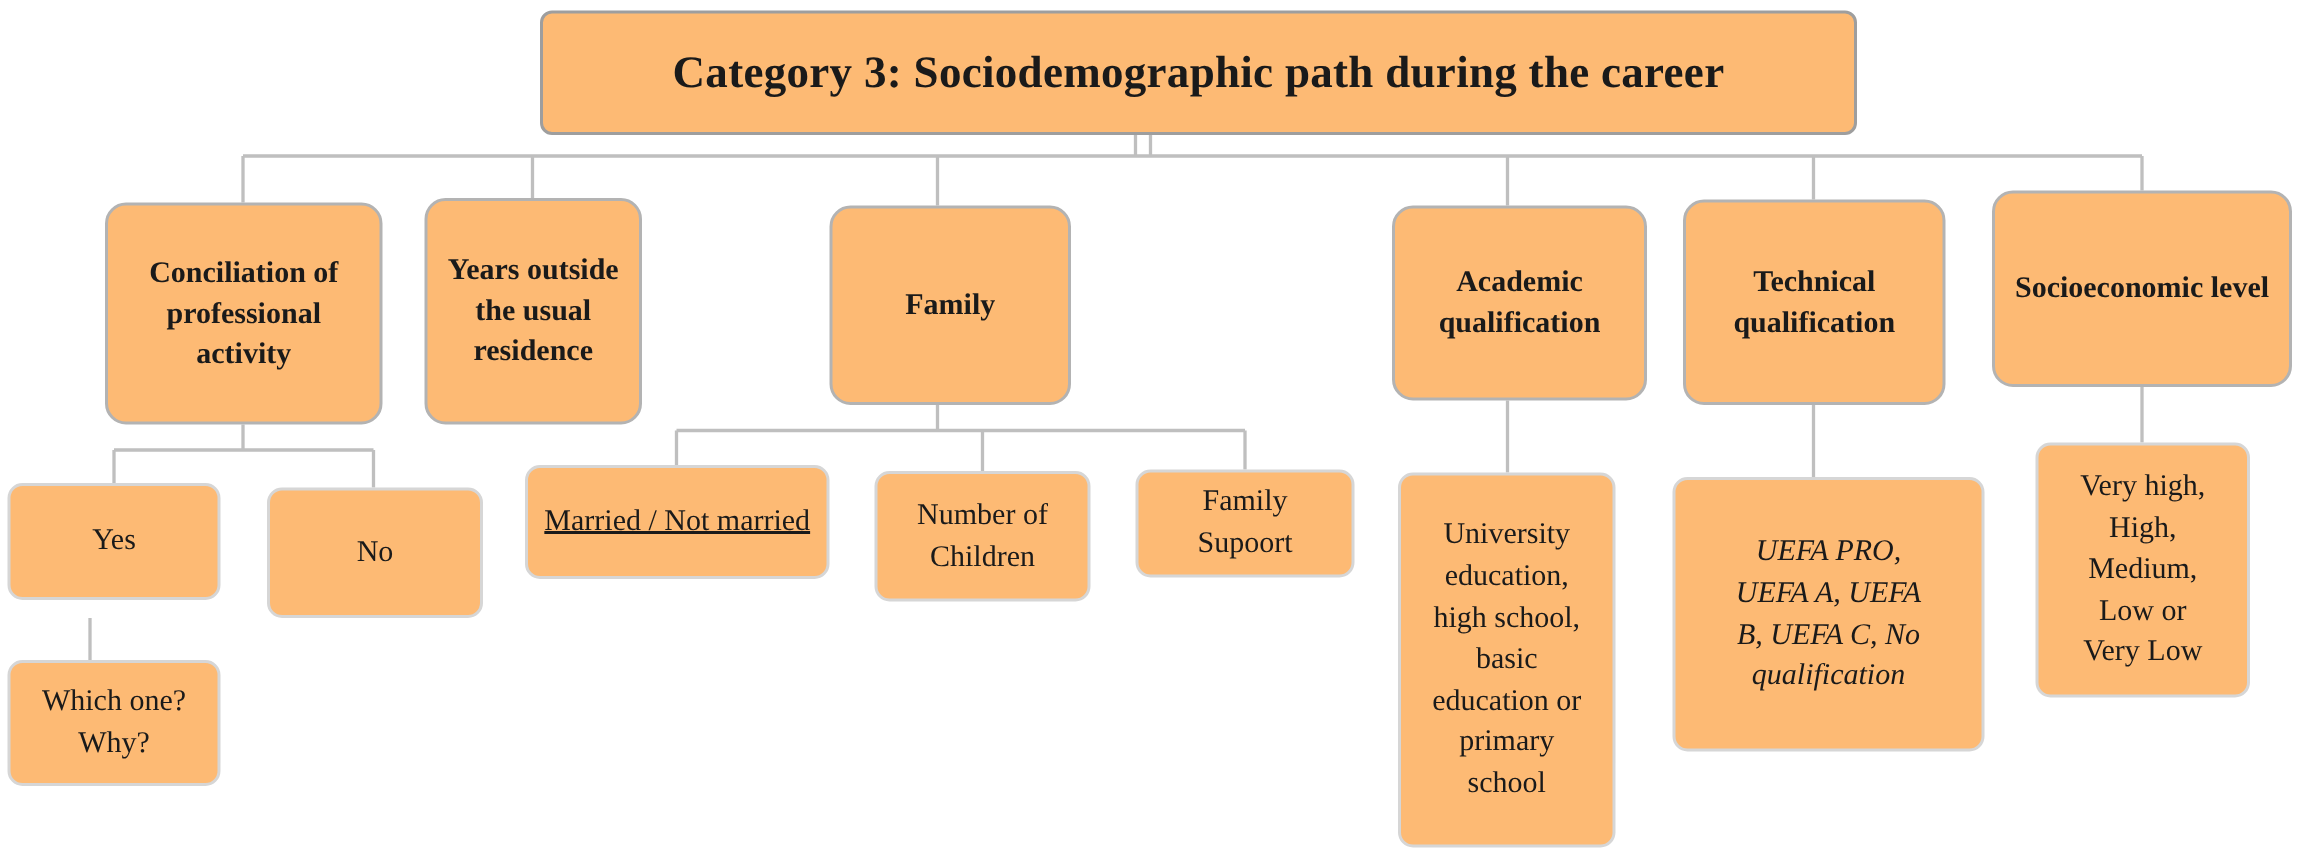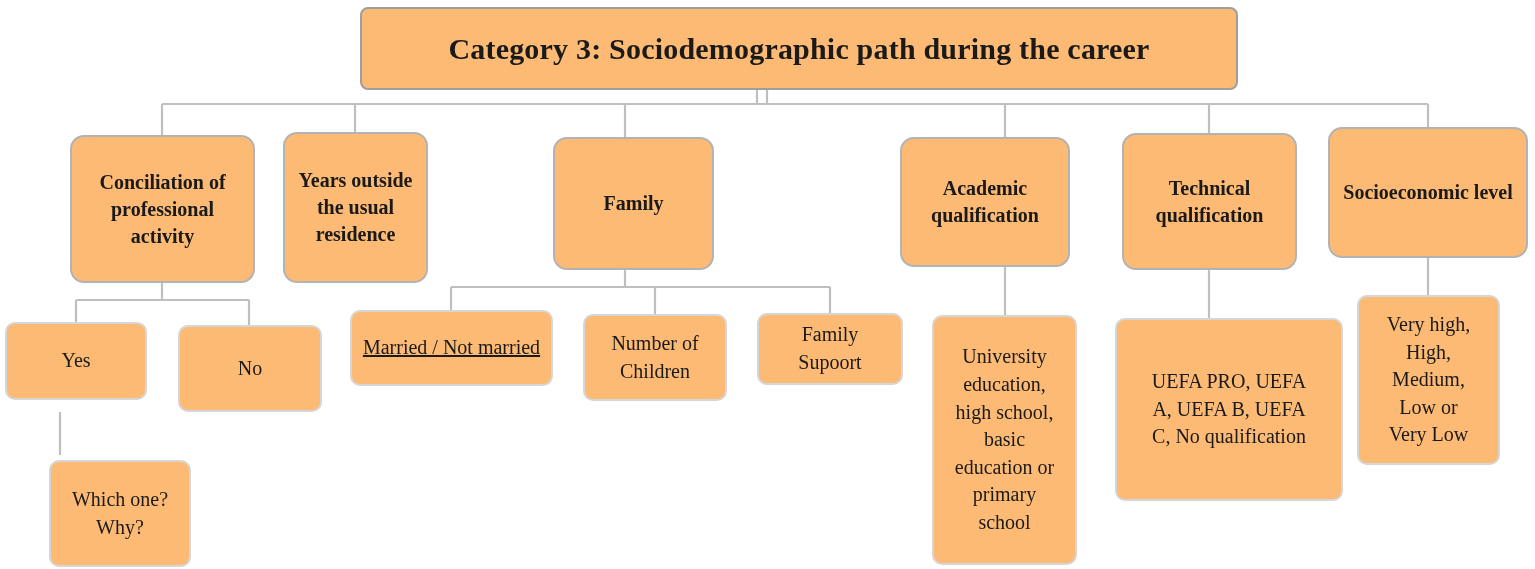--- a/index.html
+++ b/index.html
@@ -100,61 +100,61 @@
   </div>
 
   <div class="node branch" style="left:283px; top:132px; width:145px; height:151px;">
     <span>Years outside the usual residence</span>
   </div>
 
   <div class="node branch" style="left:553px; top:137px; width:161px; height:133px;">
     <span>Family</span>
   </div>
 
-  <div class="node branch" style="left:900px; top:137px; width:170px; height:130px;">
+  <div class="node branch" style="left:928px; top:137px; width:170px; height:130px;">
     <span>Academic qualification</span>
   </div>
 
   <div class="node branch" style="left:1122px; top:133px; width:175px; height:137px;">
     <span>Technical qualification</span>
   </div>
 
   <div class="node branch" style="left:1328px; top:127px; width:200px; height:131px;">
     <span>Socioeconomic level</span>
   </div>
 
   <div class="node leaf" style="left:5px; top:322px; width:142px; height:78px;">
     <span>Yes</span>
   </div>
 
   <div class="node leaf" style="left:178px; top:325px; width:144px; height:87px;">
     <span>No</span>
   </div>
 
-  <div class="node leaf" style="left:5px; top:460px; width:142px; height:107px;margin-left:44px;">
+  <div class="node leaf" style="left:5px; top:440px; width:142px; height:84px;">
     <span>Which one? Why?</span>
   </div>
 
   <div class="node leaf" style="left:350px; top:310px; width:203px; height:76px;text-decoration:underline;">
     <span>Married /  Not married</span>
   </div>
 
   <div class="node leaf" style="left:583px; top:314px; width:144px; height:87px;">
     <span>Number of Children</span>
   </div>
 
   <div class="node leaf" style="left:757px; top:313px; width:146px; height:72px;">
     <span>Family Supoort</span>
   </div>
 
   <div class="node leaf" style="left:932px; top:315px; width:145px; height:250px; padding:4px 16px;">
     <span>University education, high school, basic education or primary school</span>
   </div>
 
-  <div class="node leaf" style="left:1115px; top:318px; width:228px; height:183px; padding:16px 30px;">
+  <div class="node leaf" style="left:1115px; top:318px; width:208px; height:183px; padding:16px 30px;font-style:italic;">
     <span>UEFA PRO, UEFA A, UEFA B, UEFA C, No qualification</span>
   </div>
 
   <div class="node leaf" style="left:1357px; top:295px; width:143px; height:170px; padding:20px 24px;">
     <span>Very high, High, Medium, Low or Very Low</span>
   </div>
 
 </div>
 
 </body></html>

